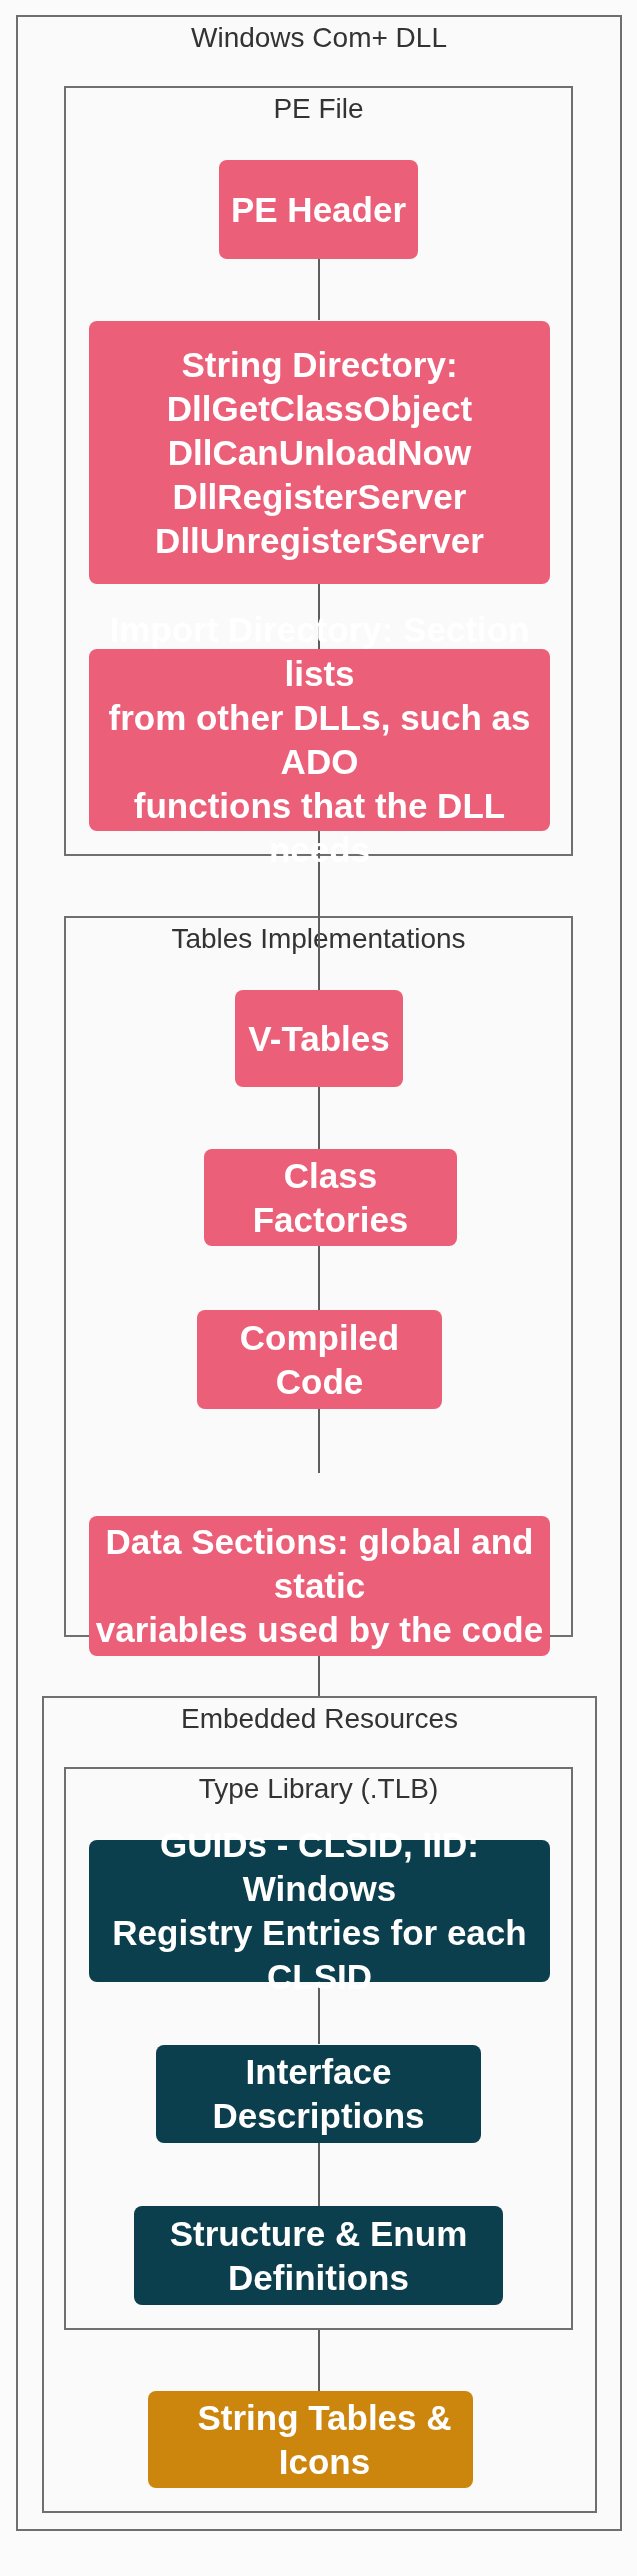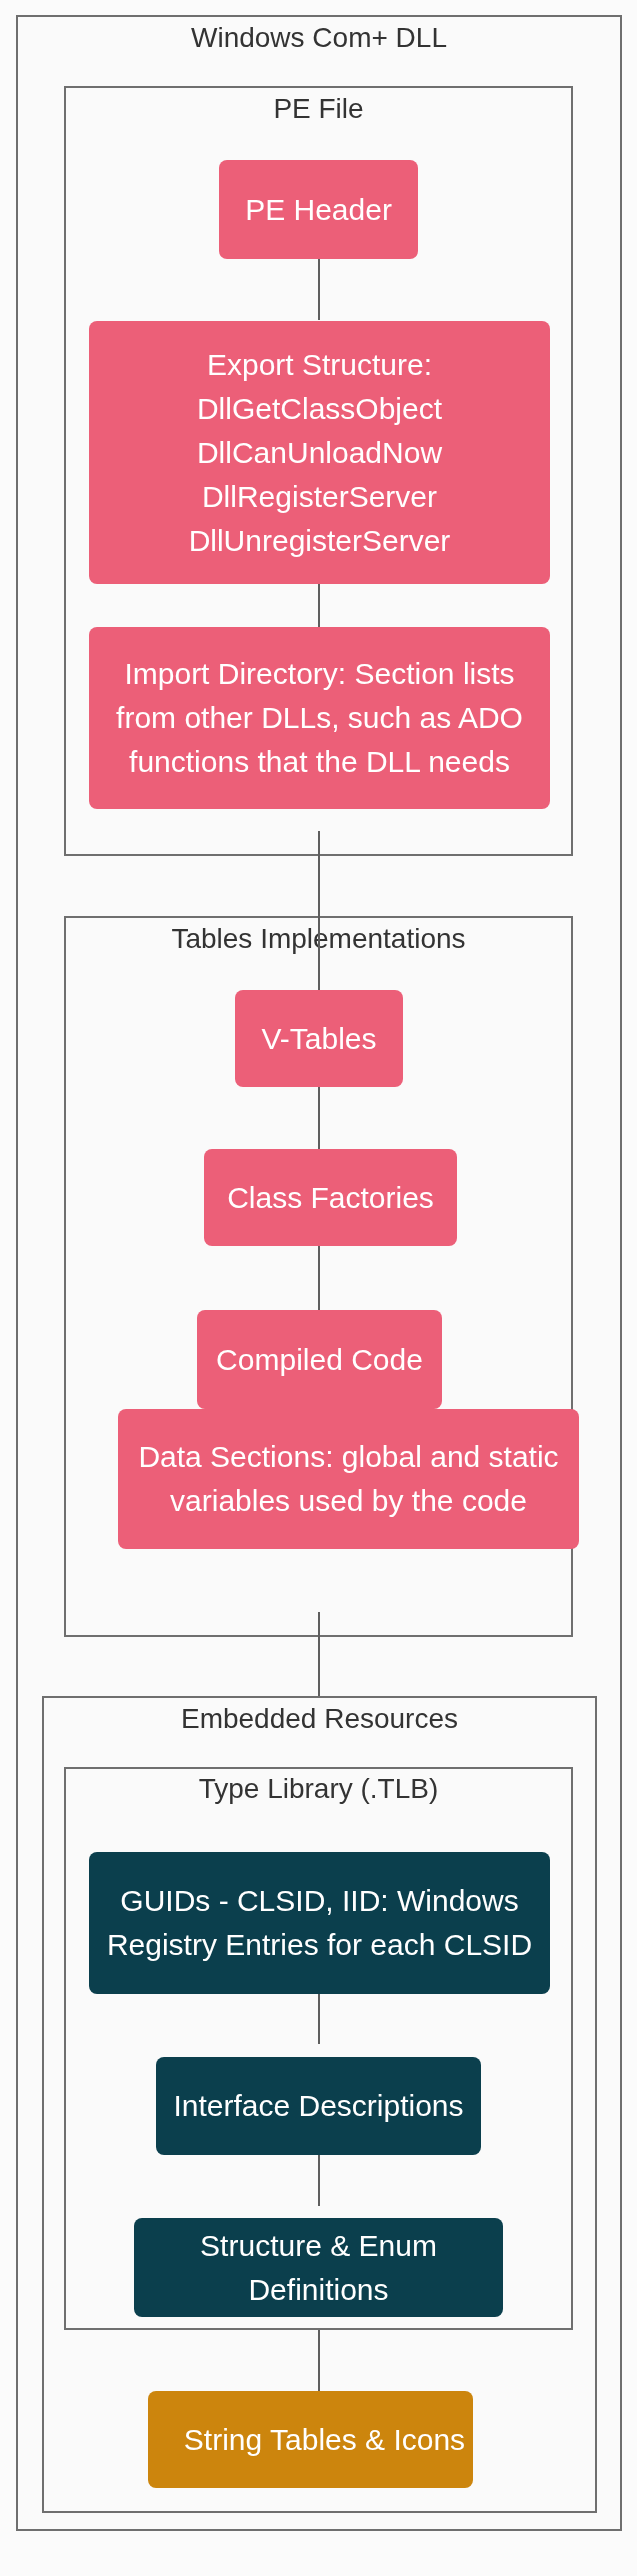--- a/index.html
+++ b/index.html
@@ -32,28 +32,29 @@
     z-index:2;
   }
   .node{
     position:absolute;
     border-radius:8px;
     display:flex;
     flex-direction:column;
     align-items:center;
     justify-content:center;
     color:#FFFFFF;
-    font-size:30px;
+    font-size:35px;
     line-height:44px;
     text-align:center;
     z-index:3;
     box-sizing:border-box;
+    font-weight:bold;
   }
   .node-pink{background:#EC5F78;}
-  .node-teal{background:#0B3F4D;margin-top:12px;}
+  .node-teal{background:#0B3F4D;}
   .node-gold{background:#CC850D;}
 </style>
 </head>
 <body>
 
 <div id="canvas">
 
   <div class="subgraph" style="left:16px;top:15.4px;width:606px;height:2516px;"></div>
   <div class="subgraph" style="left:64px;top:86px;width:509px;height:770px;"></div>
   <div class="subgraph" style="left:64px;top:916px;width:509px;height:721px;"></div>
@@ -75,46 +76,46 @@
   <div class="edge" style="top:1612px;height:84px;"></div>
   <div class="edge" style="top:1981px;height:63px;"></div>
   <div class="edge" style="top:2143px;height:63px;"></div>
   <div class="edge" style="top:2330px;height:61px;"></div>
 
   <div class="node node-pink" style="left:219px;top:160px;width:199px;height:99px;">
     <div>PE Header</div>
   </div>
 
   <div class="node node-pink" style="left:89px;top:321px;width:461px;height:263px;">
-    <div>Export Structure:</div>
+    <div>String Directory:</div>
     <div>DllGetClassObject</div>
     <div>DllCanUnloadNow</div>
     <div>DllRegisterServer</div>
     <div>DllUnregisterServer</div>
   </div>
 
-  <div class="node node-pink" style="left:89px;top:627px;width:461px;height:182px;">
+  <div class="node node-pink" style="left:89px;top:649px;width:461px;height:182px;">
     <div>Import Directory: Section lists</div>
     <div>from other DLLs, such as ADO</div>
     <div>functions that the DLL needs</div>
   </div>
 
   <div class="node node-pink" style="left:235px;top:990px;width:168px;height:97px;">
     <div>V-Tables</div>
   </div>
 
   <div class="node node-pink" style="left:204px;top:1149px;width:253px;height:97px;">
     <div>Class Factories</div>
   </div>
 
   <div class="node node-pink" style="left:197px;top:1310px;width:245px;height:99px;">
     <div>Compiled Code</div>
   </div>
 
-  <div class="node node-pink" style="left:89px;top:1409px;width:461px;height:140px;margin-left:29px;">
+  <div class="node node-pink" style="left:89px;top:1516px;width:461px;height:140px;">
     <div>Data Sections: global and static</div>
     <div>variables used by the code</div>
   </div>
 
   <div class="node node-teal" style="left:89px;top:1840px;width:461px;height:142px;">
     <div>GUIDs - CLSID, IID: Windows</div>
     <div>Registry Entries for each CLSID</div>
   </div>
 
   <div class="node node-teal" style="left:156px;top:2045px;width:325px;height:98px;">

